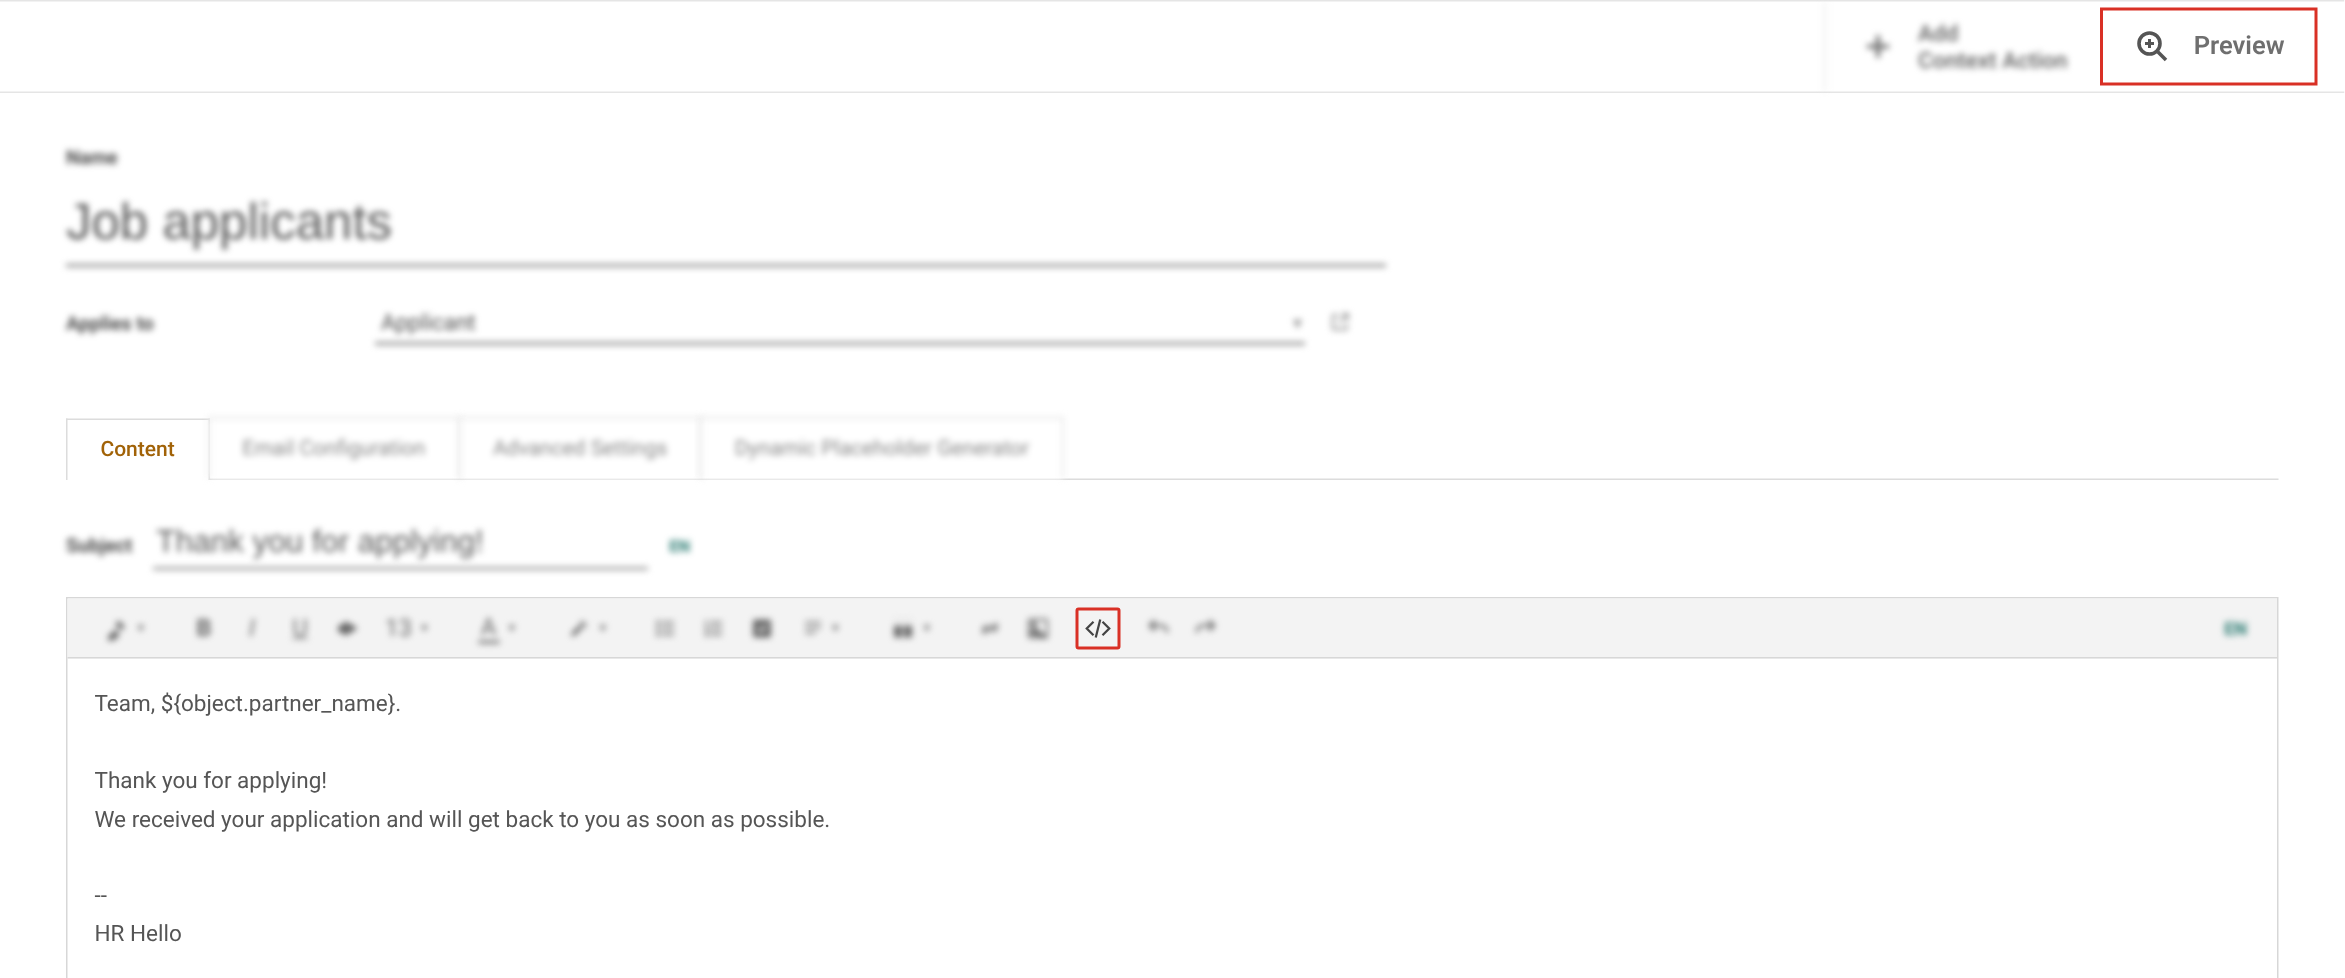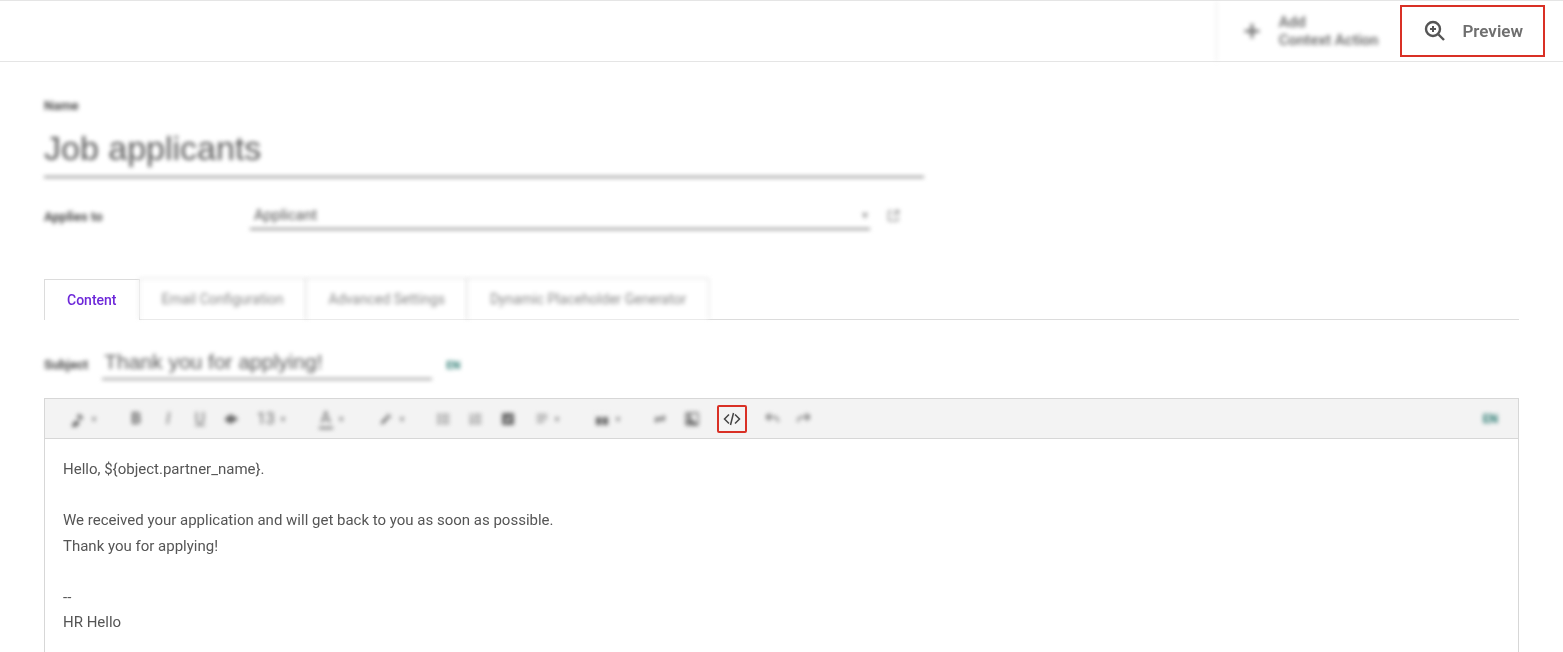--- a/index.html
+++ b/index.html
@@ -98,21 +98,21 @@
     padding: 12px 22px;
     border: 1px solid #dcdcdc;
     border-bottom: none;
     margin-right: -1px;
     font-size: 14px;
     color: #888;
     background: #fff;
     cursor: pointer;
   }
   .tab.active {
-    color: #6d28d9;
+    color: #a16207;
     font-weight: 500;
     position: relative;
     top: 1px;
     background: #fff;
     text-align: right;
   }
 
   
   .subject-row {
     display: flex;
@@ -377,23 +377,23 @@
               <path d="M15 14l5-5-5-5M20 9H9a6 6 0 00-6 6v1"></path>
             </svg>
         </div>
       </div>
 
       <div class="spacer"></div>
       <span class="lang-right blur">EN</span>
     </div>
 
     <div class="editor-body">
-      <div>Hello, ${object.partner_name}.</div>
+      <div>Team, ${object.partner_name}.</div>
       <div>&nbsp;</div>
+      <div>Thank you for applying!</div>
       <div>We received your application and will get back to you as soon as possible.</div>
-      <div>Thank you for applying!</div>
       <div>&nbsp;</div>
       <div>--</div>
       <div>HR Hello</div>
     </div>
   </div>
 
 </div>
 
 </body></html>

